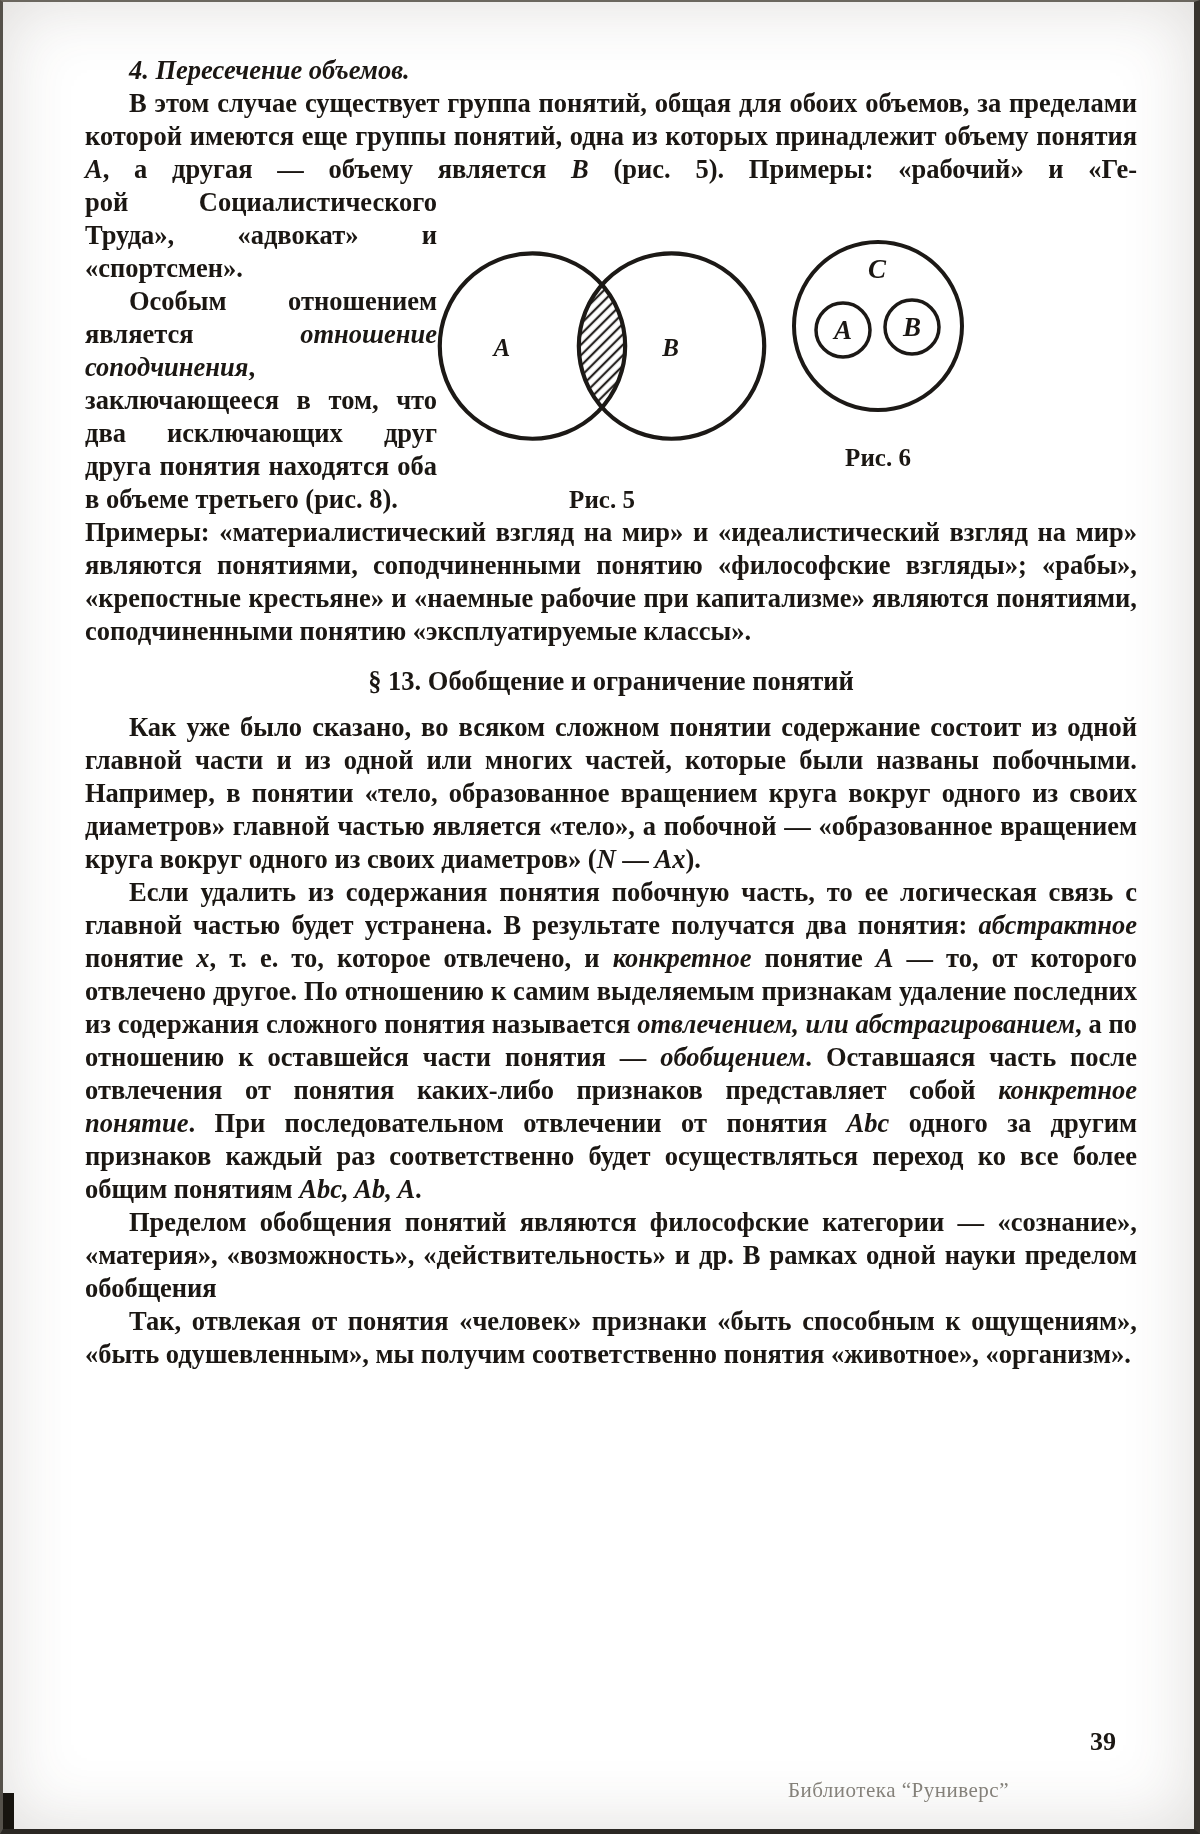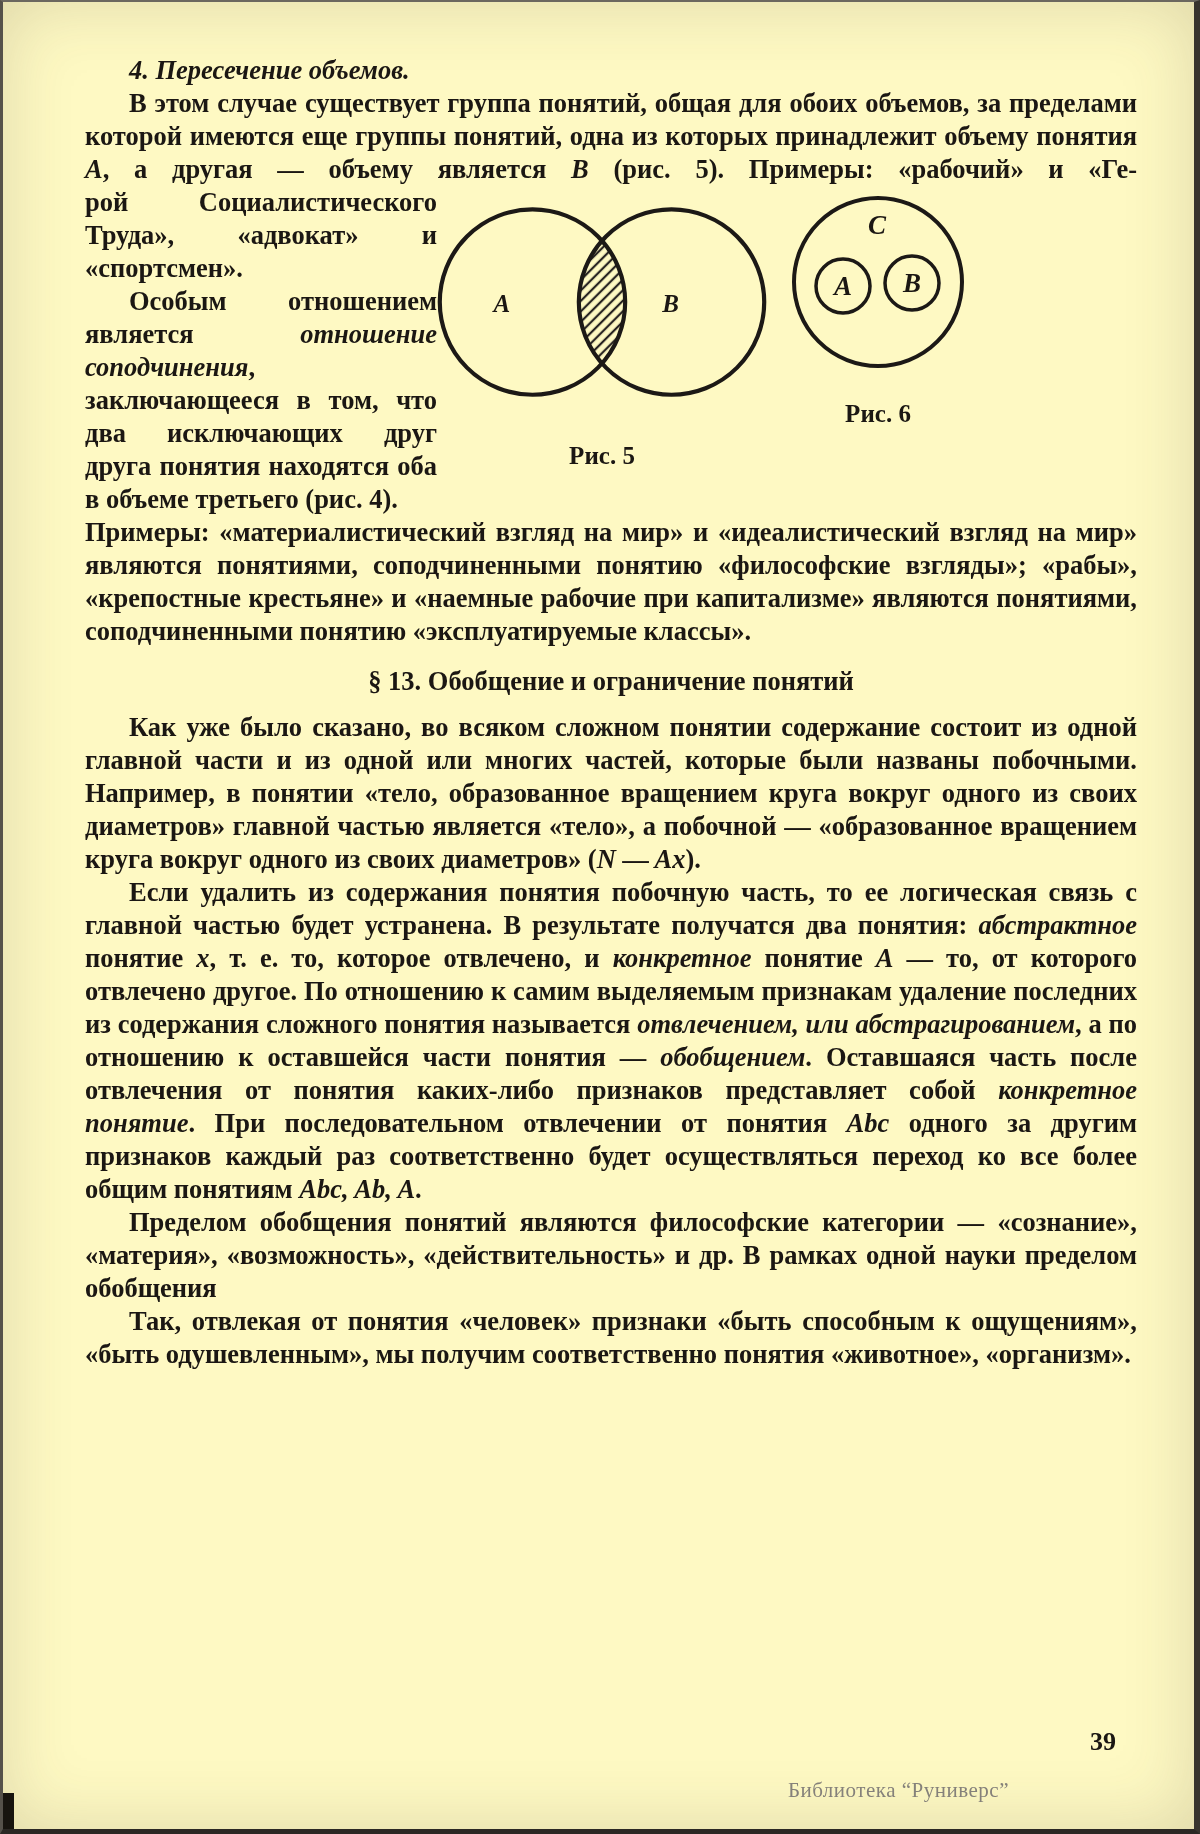--- a/index.html
+++ b/index.html
@@ -1,40 +1,40 @@
 <!DOCTYPE html>
 <html><head>
 <meta charset="utf-8">
 <style>
   html,body { margin:0; padding:0; background:#101010; }
   .scan-page {
     position:relative;
     width:1200px; height:1834px;
     box-sizing:border-box;
-    background:#fef9c3;
+    background:#ffffff;
     border-left:3px solid #55514a;
     border-top:2px solid #6b675f;
     border-right:6px solid #38342e;
     border-bottom:5px solid #2b2824;
     box-shadow: inset 0 0 70px rgba(70,62,48,0.18);
     overflow:hidden;
     font-family:"Liberation Serif", serif;
     color:#1b1713;
   }
   .text-col {
     position:absolute; left:82px; top:52px; width:1052px;
     font-size:26.5px; line-height:33px; font-weight:700;
   }
   .text-col p { margin:0; text-align:justify; }
   .indent { text-indent:44px; }
   .fill-last { text-align-last: justify; }
   .it { font-style: italic; }
   .h4 { font-style: italic; margin-bottom:1px; }
   .h13 { text-align:right; text-align-last:center !important; text-indent:0; margin:17px 0 13px !important; }
-  .fig-row { display:flex; align-items:flex-start; }
+  .fig-row { display:flex; align-items:flex-end; }
   .wrap-col { flex:0 0 352px; }
   .figs { flex:1 1 auto; display:flex; gap:18px; padding-top:4px; }
   figure.fig { margin:0; }
   figure.fig figcaption {
     text-align:center; font-weight:700; font-size:25px; margin-top:15px;
   }
   .fig6 { margin-top:22px; }
   .fig6 figcaption { margin-top:21px; }
   .figlabel {
     font-family:"Liberation Serif", serif;
@@ -60,21 +60,21 @@
 <div class="scan-page">
   <div class="text-col">
 
     <p class="h4 indent">4. Пересечение объемов.</p>
 
     <p class="indent fill-last"><span>В этом случае существует группа понятий, общая для обоих объемов, за пределами которой имеются еще группы понятий, одна из которых принадлежит объему понятия </span><span class="it">А</span><span>, а другая — объему является </span><span class="it">В</span><span> (рис. 5). Примеры: «рабочий» и «Ге-</span></p>
 
     <div class="fig-row">
       <div class="wrap-col">
         <p>рой Социалистического Труда», «адвокат» и «спортсмен».</p>
-        <p class="indent"><span>Особым отношением является </span><span class="it">отношение соподчинения</span><span>, заключающееся в том, что два исключающих друг друга понятия находятся оба в объеме третьего (рис. 4).</span></p>
+        <p class="indent"><span>Особым отношением является </span><span class="it">отношение соподчинения</span><span>, заключающееся в том, что два исключающих друг друга понятия находятся оба в объеме третьего (рис. 8).</span></p>
       </div>
       <div class="figs">
 
         <figure class="fig">
           <svg width="330" height="226" viewBox="0 0 356 226">
             <defs>
               <pattern id="hatch5" patternUnits="userSpaceOnUse" width="8" height="8" patternTransform="rotate(45)">
                 <line x1="4" y1="0" x2="4" y2="8" stroke="#262220" stroke-width="2.4"></line>
               </pattern>
               <clipPath id="clipA5">

